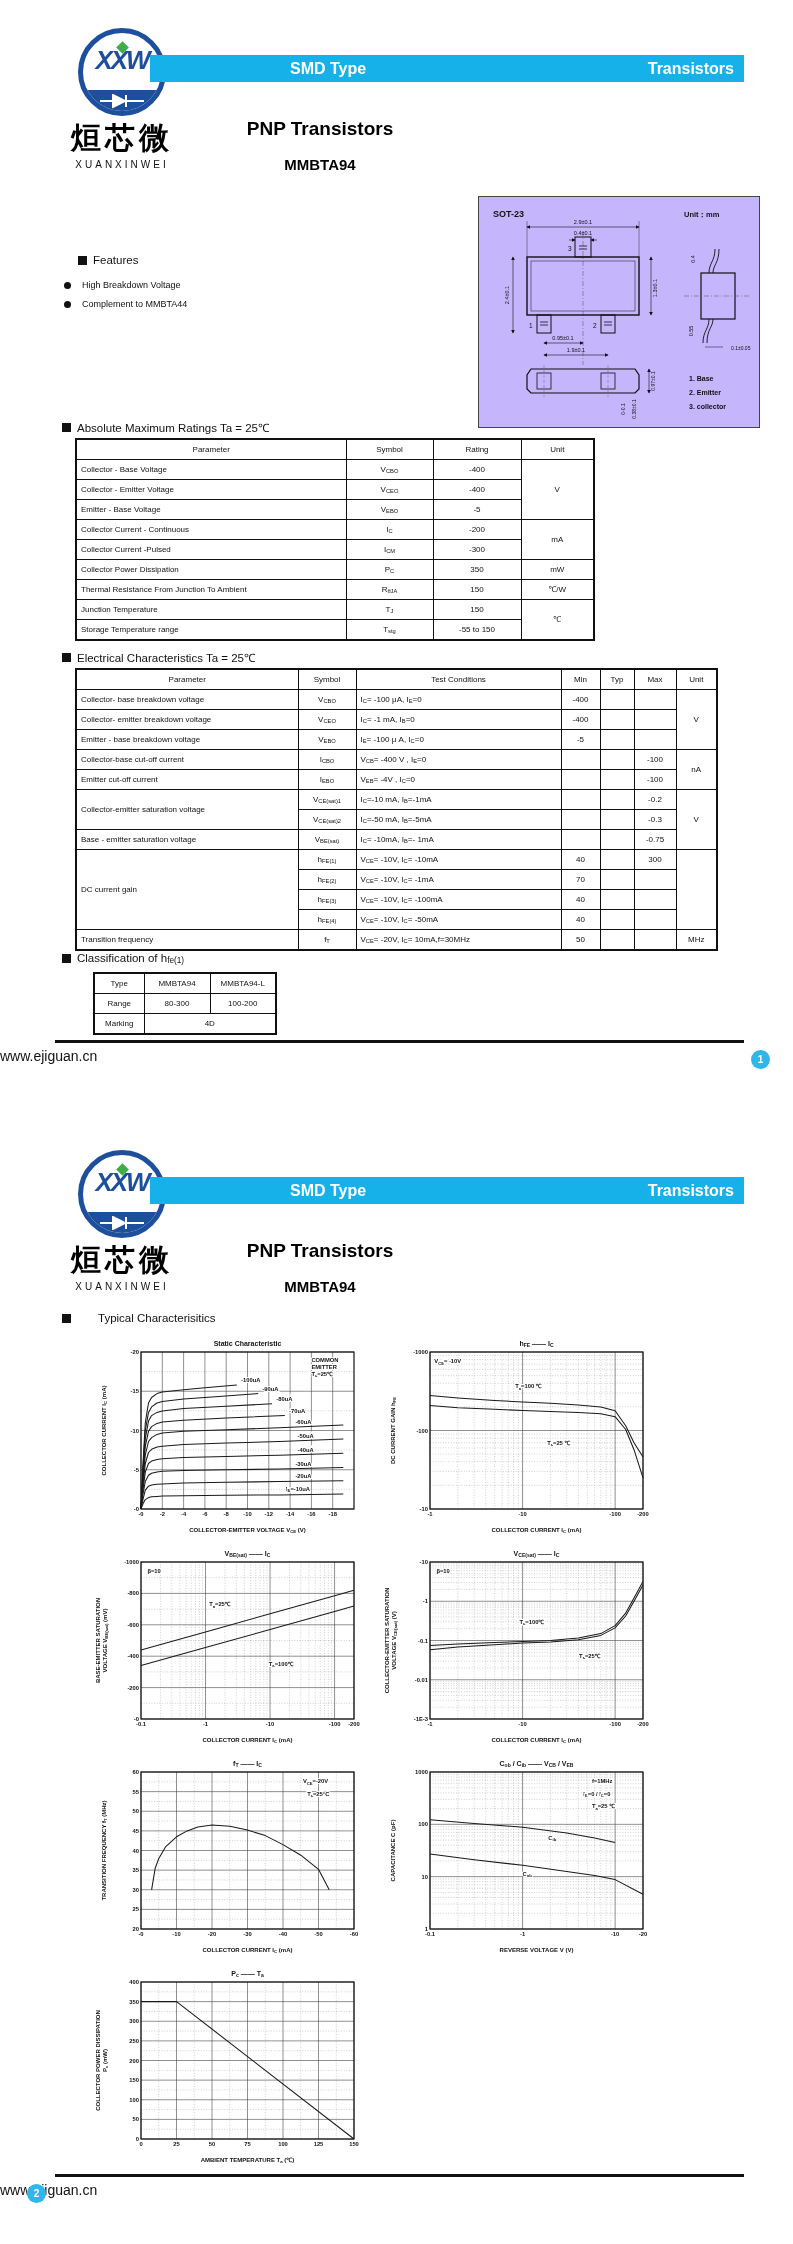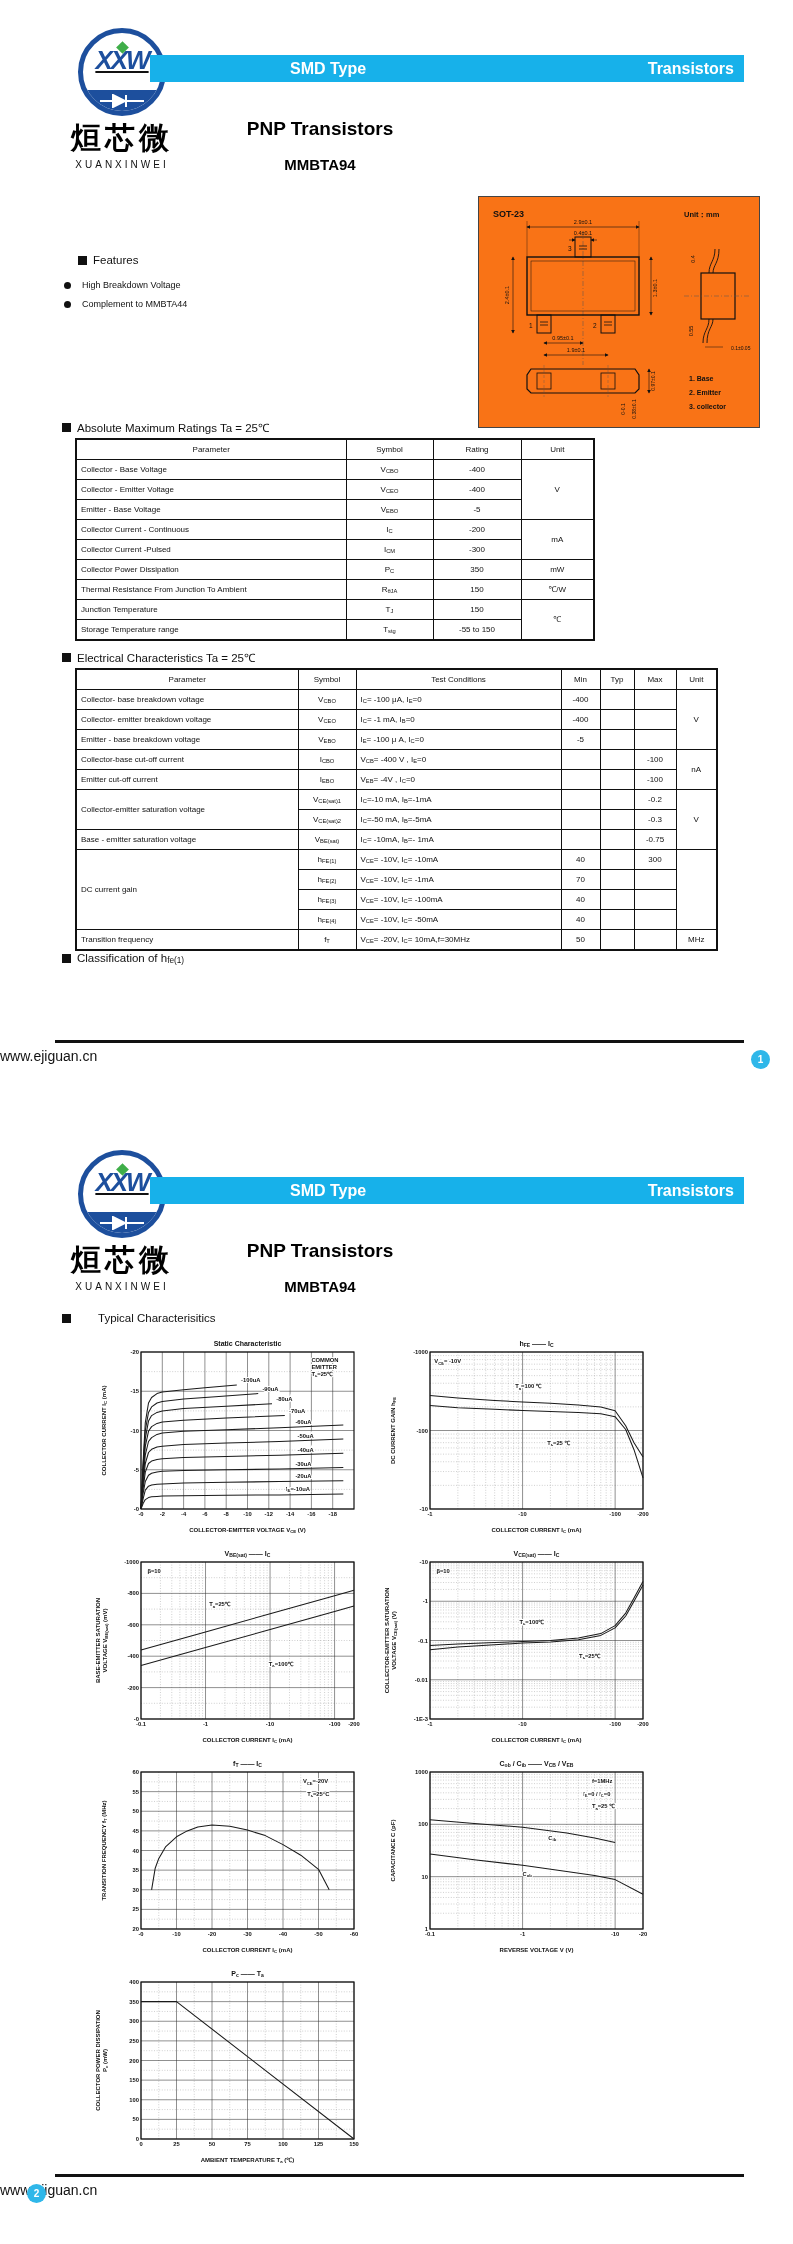--- a/index.html
+++ b/index.html
@@ -3,41 +3,41 @@
 <meta charset="utf-8">
 <style>
   html,body{margin:0;padding:0;background:#e9f5fc;}
   .sheet{position:relative;width:793px;height:2244px;margin:0 auto;background:#fff;
          font-family:"Liberation Sans",sans-serif;color:#111;outline:1px solid #cfe6f4;overflow:hidden;}
   .page{position:absolute;left:0;width:793px;height:1122px;background:#fff;}
   #p1{top:0;} #p2{top:1122px;}
 
   
   .logo{position:absolute;left:54px;top:28px;width:136px;text-align:center;}
-  .logo-circle{position:relative;width:78px;height:78px;margin:0 auto;border:5px solid #1d4f9d;border-radius:50%;overflow:hidden;background:#fff;text-decoration:underline;}
+  .logo-circle{position:relative;width:78px;height:78px;margin:0 auto;border:5px solid #1d4f9d;border-radius:50%;overflow:hidden;background:#fff;}
   .logo-xxw{display:block;margin-top:12px;font-weight:bold;font-style:italic;font-size:26px;letter-spacing:-2px;color:#1d4f9d;}
   .logo-x2{position:absolute;left:35px;top:10px;width:9px;height:9px;background:#3fae49;transform:rotate(45deg);}
   .logo-band{position:absolute;bottom:0;left:0;right:0;height:21px;background:#1d4f9d;display:flex;align-items:center;justify-content:center;}
   .logo-cn{font-size:30px;font-weight:bold;letter-spacing:4px;margin-top:2px;color:#000;font-family:"DejaVu Sans",sans-serif;white-space:nowrap;}
   .logo-en{font-size:10px;letter-spacing:3px;color:#111;}
   .banner{position:absolute;left:150px;top:55px;width:594px;height:27px;background:#17b1ea;color:#fff;display:flex;align-items:center;font-weight:bold;font-size:16px;}
   .banner .bl{margin-left:140px;}
   .banner .br{margin-left:auto;margin-right:10px;}
   .doc-title{position:absolute;left:150px;width:340px;text-align:center;font-weight:bold;color:#000;}
   .t1{top:118px;font-size:19px;} .t2{top:156px;font-size:15px;}
 
   
   .sec{position:absolute;display:flex;align-items:center;gap:6px;font-size:11.5px;color:#111;white-space:nowrap;}
   .sq{width:9px;height:9px;background:#111;flex:none;}
   .feat{position:absolute;left:64px;top:280px;font-size:9px;}
   .fi{display:flex;align-items:center;gap:11px;margin-bottom:9px;}
   .dot{width:7px;height:7px;border-radius:50%;background:#111;flex:none;}
 
   
-  .pkg{position:absolute;left:478px;top:196px;width:280px;height:230px;border:1px solid #444;background:#f97316;}
+  .pkg{position:absolute;left:478px;top:196px;width:280px;height:230px;border:1px solid #444;background:#c4b5fd;}
 
   
   .tbl-wrap{position:absolute;}
   table.dtable{border-collapse:collapse;table-layout:fixed;width:100%;font-size:8px;border:2px solid #111;background:#fff;}
   .dtable th,.dtable td{border:1px solid #111;padding:1px 4px;text-align:center;height:17px;line-height:1.15;font-weight:normal;overflow:hidden;}
   .dtable td.al{text-align:left;}
   sub{font-size:72%;vertical-align:-1px;}
 
   
   .footer-line{position:absolute;left:55px;width:689px;height:3px;background:#111;}
@@ -375,20 +375,45 @@
               <td>MHz</td>
             </tr>
           </tbody>
         </table>
       </div>
 
     <div class="sec" style="left:62px;top:952px;">
       <span class="sq"></span>
       <span>Classification of h<sub>fe(1)</sub></span>
     </div>
+    <div class="tbl-wrap" style="left:93px;top:972px;width:182px;">
+        <table class="dtable">
+          <colgroup>
+            <col style="width: 50px;">
+            <col style="width: 66px;">
+            <col style="width: 66px;">
+          </colgroup>
+          <tbody>
+            <tr>
+              <td>Type</td>
+              <td>MMBTA94</td>
+              <td>MMBTA94-L</td>
+            </tr>
+            <tr>
+              <td>Range</td>
+              <td>80-300</td>
+              <td>100-200</td>
+            </tr>
+            <tr>
+              <td>Marking</td>
+              <td colspan="2">4D</td>
+            </tr>
+          </tbody>
+        </table>
+      </div>
 
     <div class="footer-line" style="top:1040px;"></div>
     <div class="footer-url" style="top:1048px;">www.ejiguan.cn</div>
     <div class="badge" style="left:751px;top:1050px;">1</div>
   </div>
 
   <div class="page" id="p2">
 
     <div class="logo">
       <div class="logo-circle">

